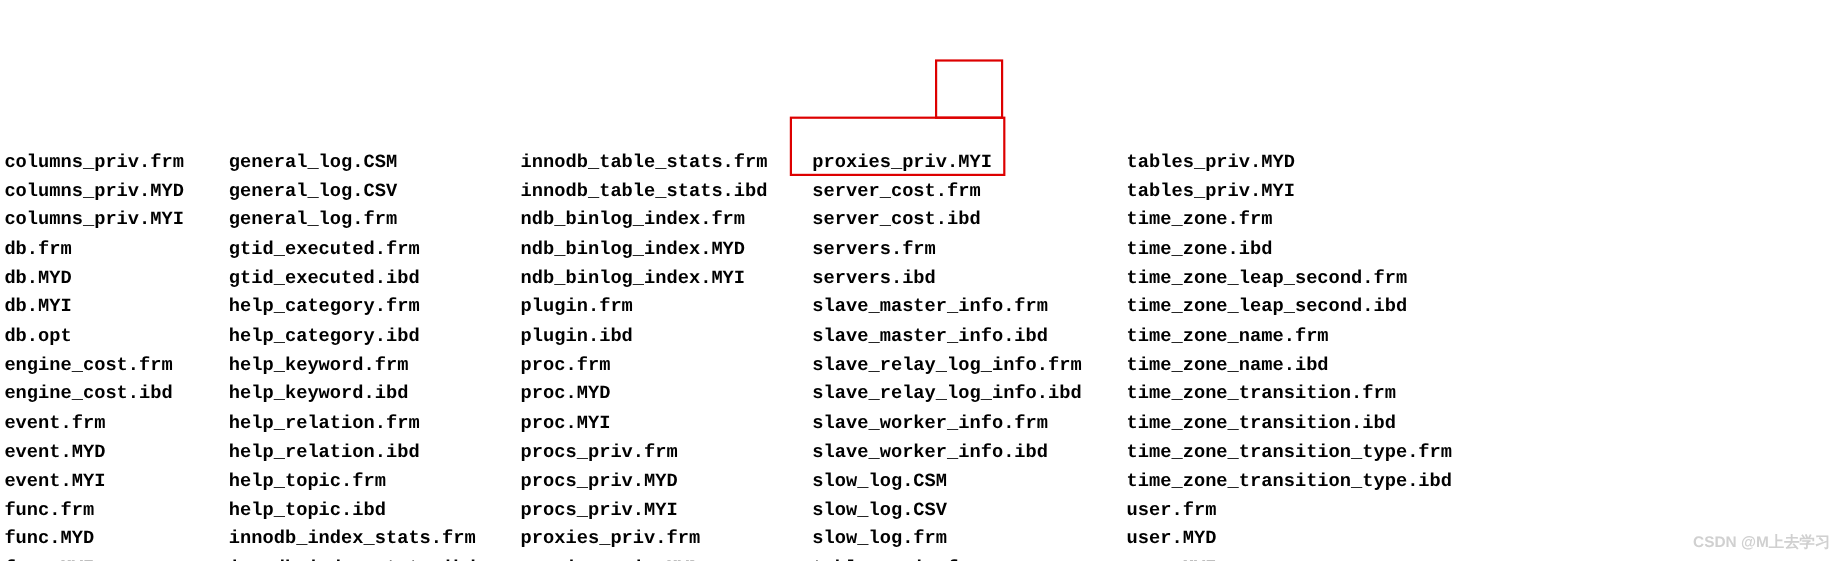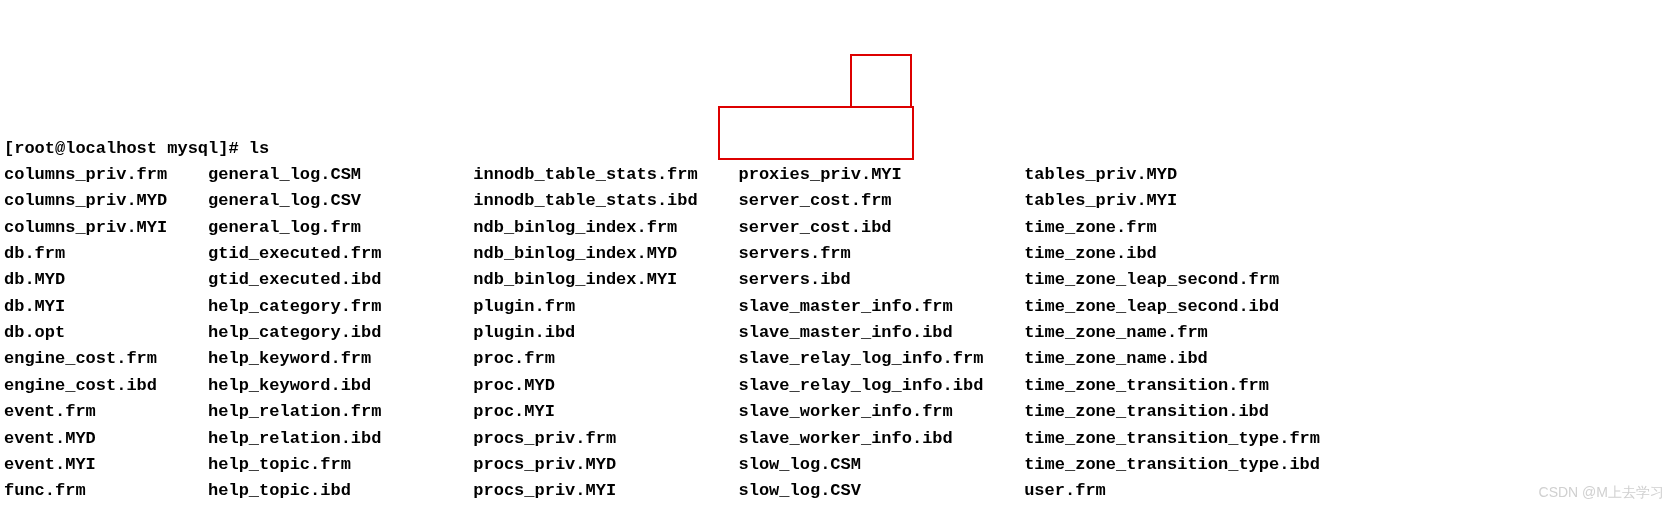--- a/index.html
+++ b/index.html
@@ -33,30 +33,29 @@
       border: 2px solid #dd0000;
       pointer-events: none;
     }
     .watermark {
       position: absolute;
       right: 10px;
       bottom: 6px;
       font-family: Arial, sans-serif;
       font-size: 14px;
       color: #d0d0d0;
-      font-weight: normal;
+      font-weight: bold;
     }
   </style>
 </head>
 <body>
 
 
 
 <div class="terminal">
-<span><span>[root@localhost mysql]#</span> <span>ls</span></span>
 <div id="ls-output">columns_priv.frm    general_log.CSM           innodb_table_stats.frm    proxies_priv.MYI            tables_priv.MYD
 columns_priv.MYD    general_log.CSV           innodb_table_stats.ibd    server_cost.frm             tables_priv.MYI
 columns_priv.MYI    general_log.frm           ndb_binlog_index.frm      server_cost.ibd             time_zone.frm
 db.frm              gtid_executed.frm         ndb_binlog_index.MYD      servers.frm                 time_zone.ibd
 db.MYD              gtid_executed.ibd         ndb_binlog_index.MYI      servers.ibd                 time_zone_leap_second.frm
 db.MYI              help_category.frm         plugin.frm                slave_master_info.frm       time_zone_leap_second.ibd
 db.opt              help_category.ibd         plugin.ibd                slave_master_info.ibd       time_zone_name.frm
 engine_cost.frm     help_keyword.frm          proc.frm                  slave_relay_log_info.frm    time_zone_name.ibd
 engine_cost.ibd     help_keyword.ibd          proc.MYD                  slave_relay_log_info.ibd    time_zone_transition.frm
 event.frm           help_relation.frm         proc.MYI                  slave_worker_info.frm       time_zone_transition.ibd

